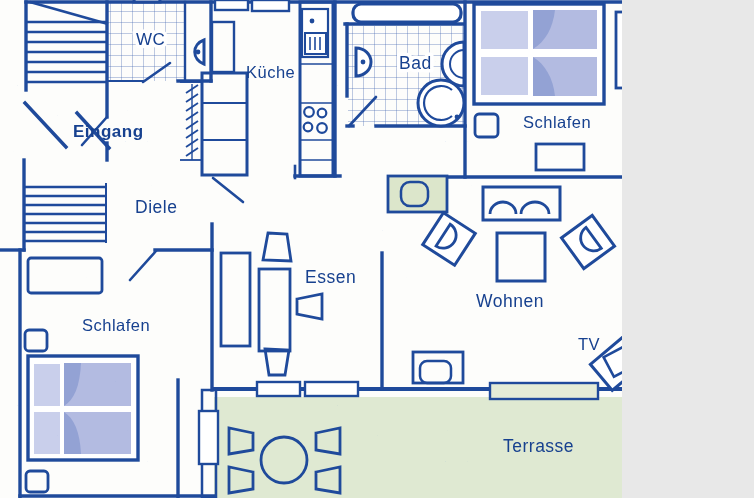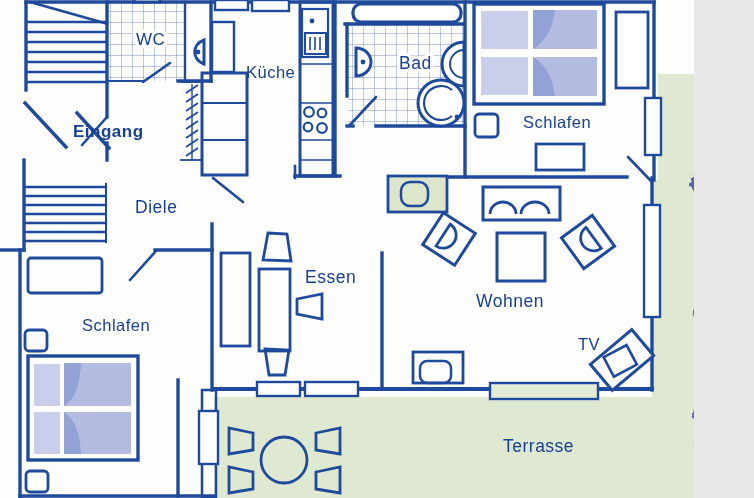--- a/index.html
+++ b/index.html
@@ -1,16 +1,16 @@
 <!DOCTYPE html>
 <html><head>
 <meta charset="utf-8">
 <style>
   html,body{margin:0;padding:0;background:#e8e8e8;font-family:"Liberation Sans",sans-serif;}
-  .stage{width:694px;height:498px;position:relative;background:#bef264;overflow:hidden;}
+  .stage{width:622px;height:498px;position:relative;background:#bef264;overflow:hidden;}
   svg{display:block;}
   text{font-family:"Liberation Sans",sans-serif;fill:#17418f;letter-spacing:.5px;}
   .halo{paint-order:stroke;stroke:#ffffff;stroke-width:7px;stroke-linejoin:round;}
   .bold{font-weight:bold;}
 </style>
 </head>
 <body>
 
 <div class="stage">
 <svg viewBox="0 0 754 498" width="754" height="498" xmlns="http://www.w3.org/2000/svg">

